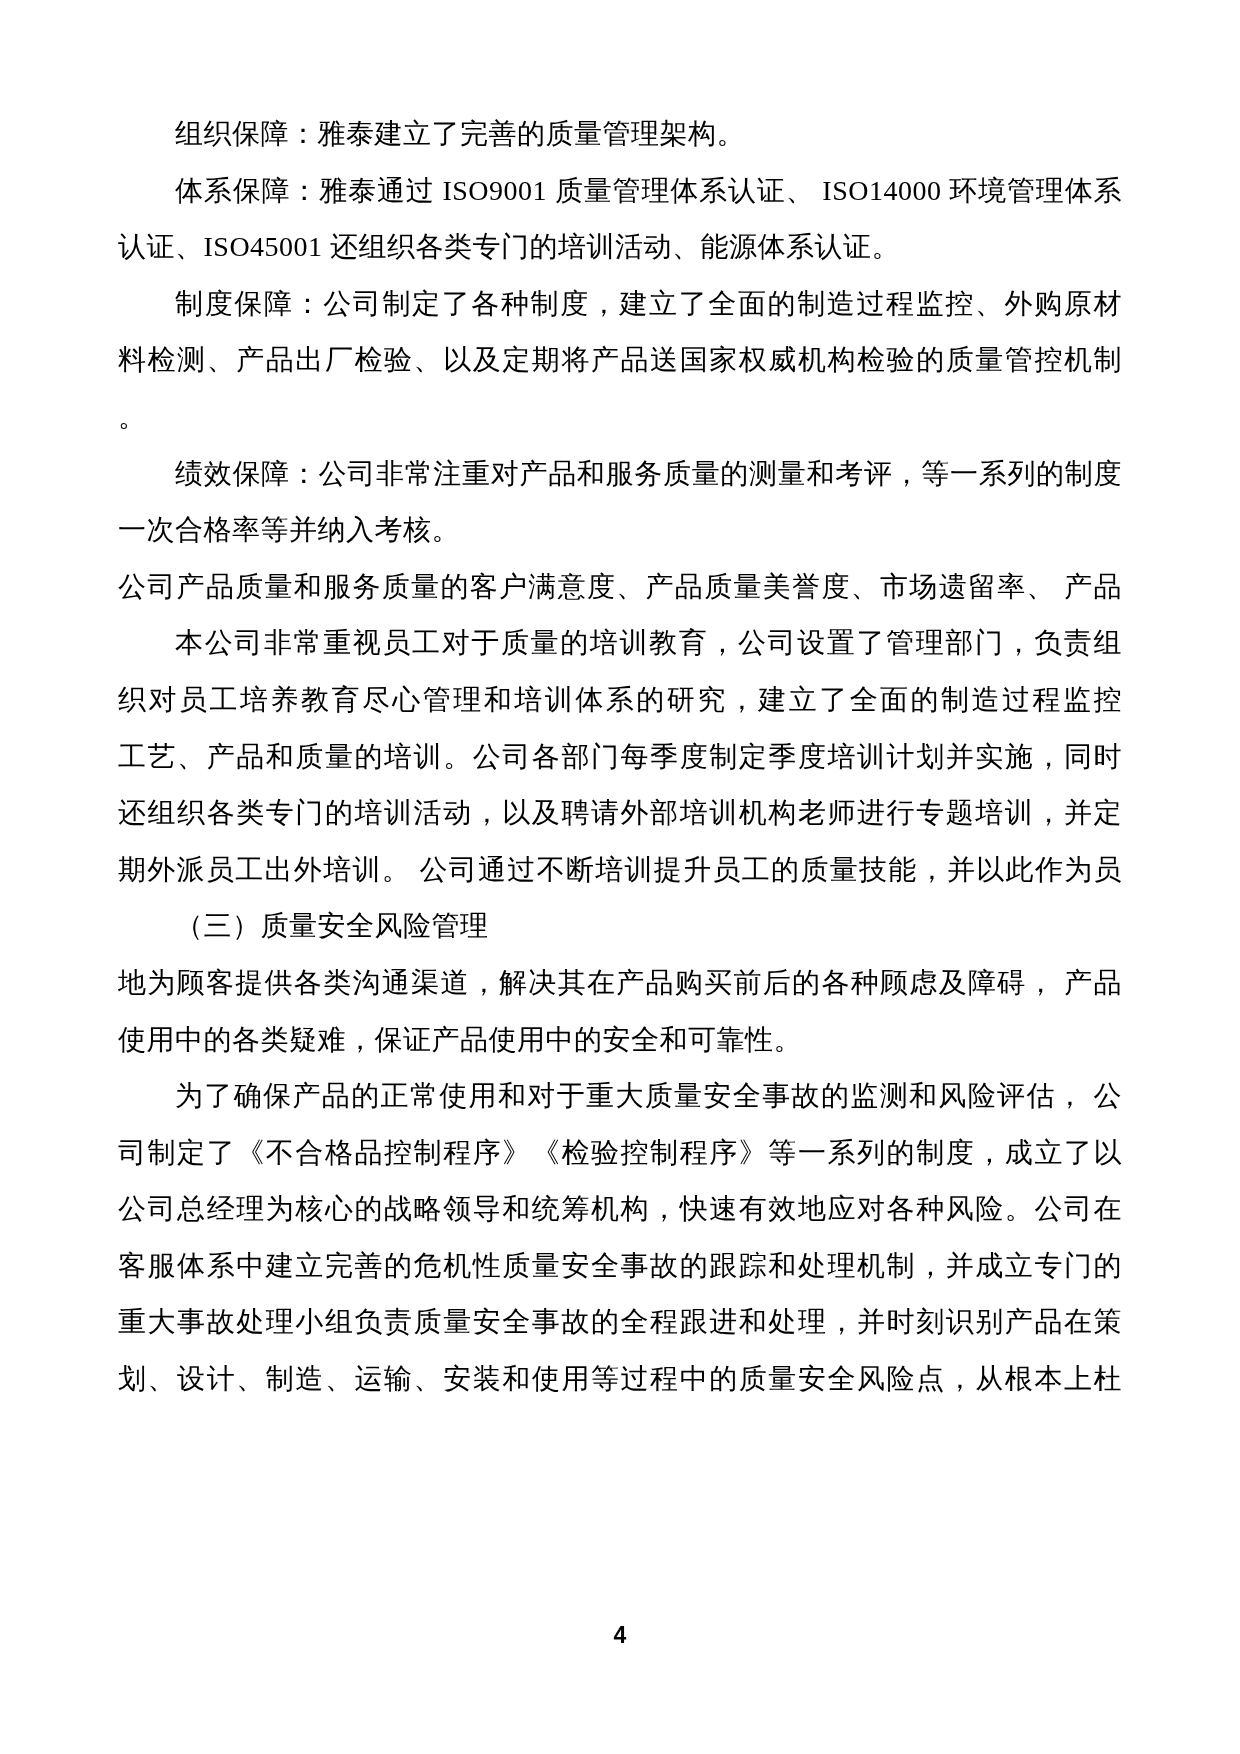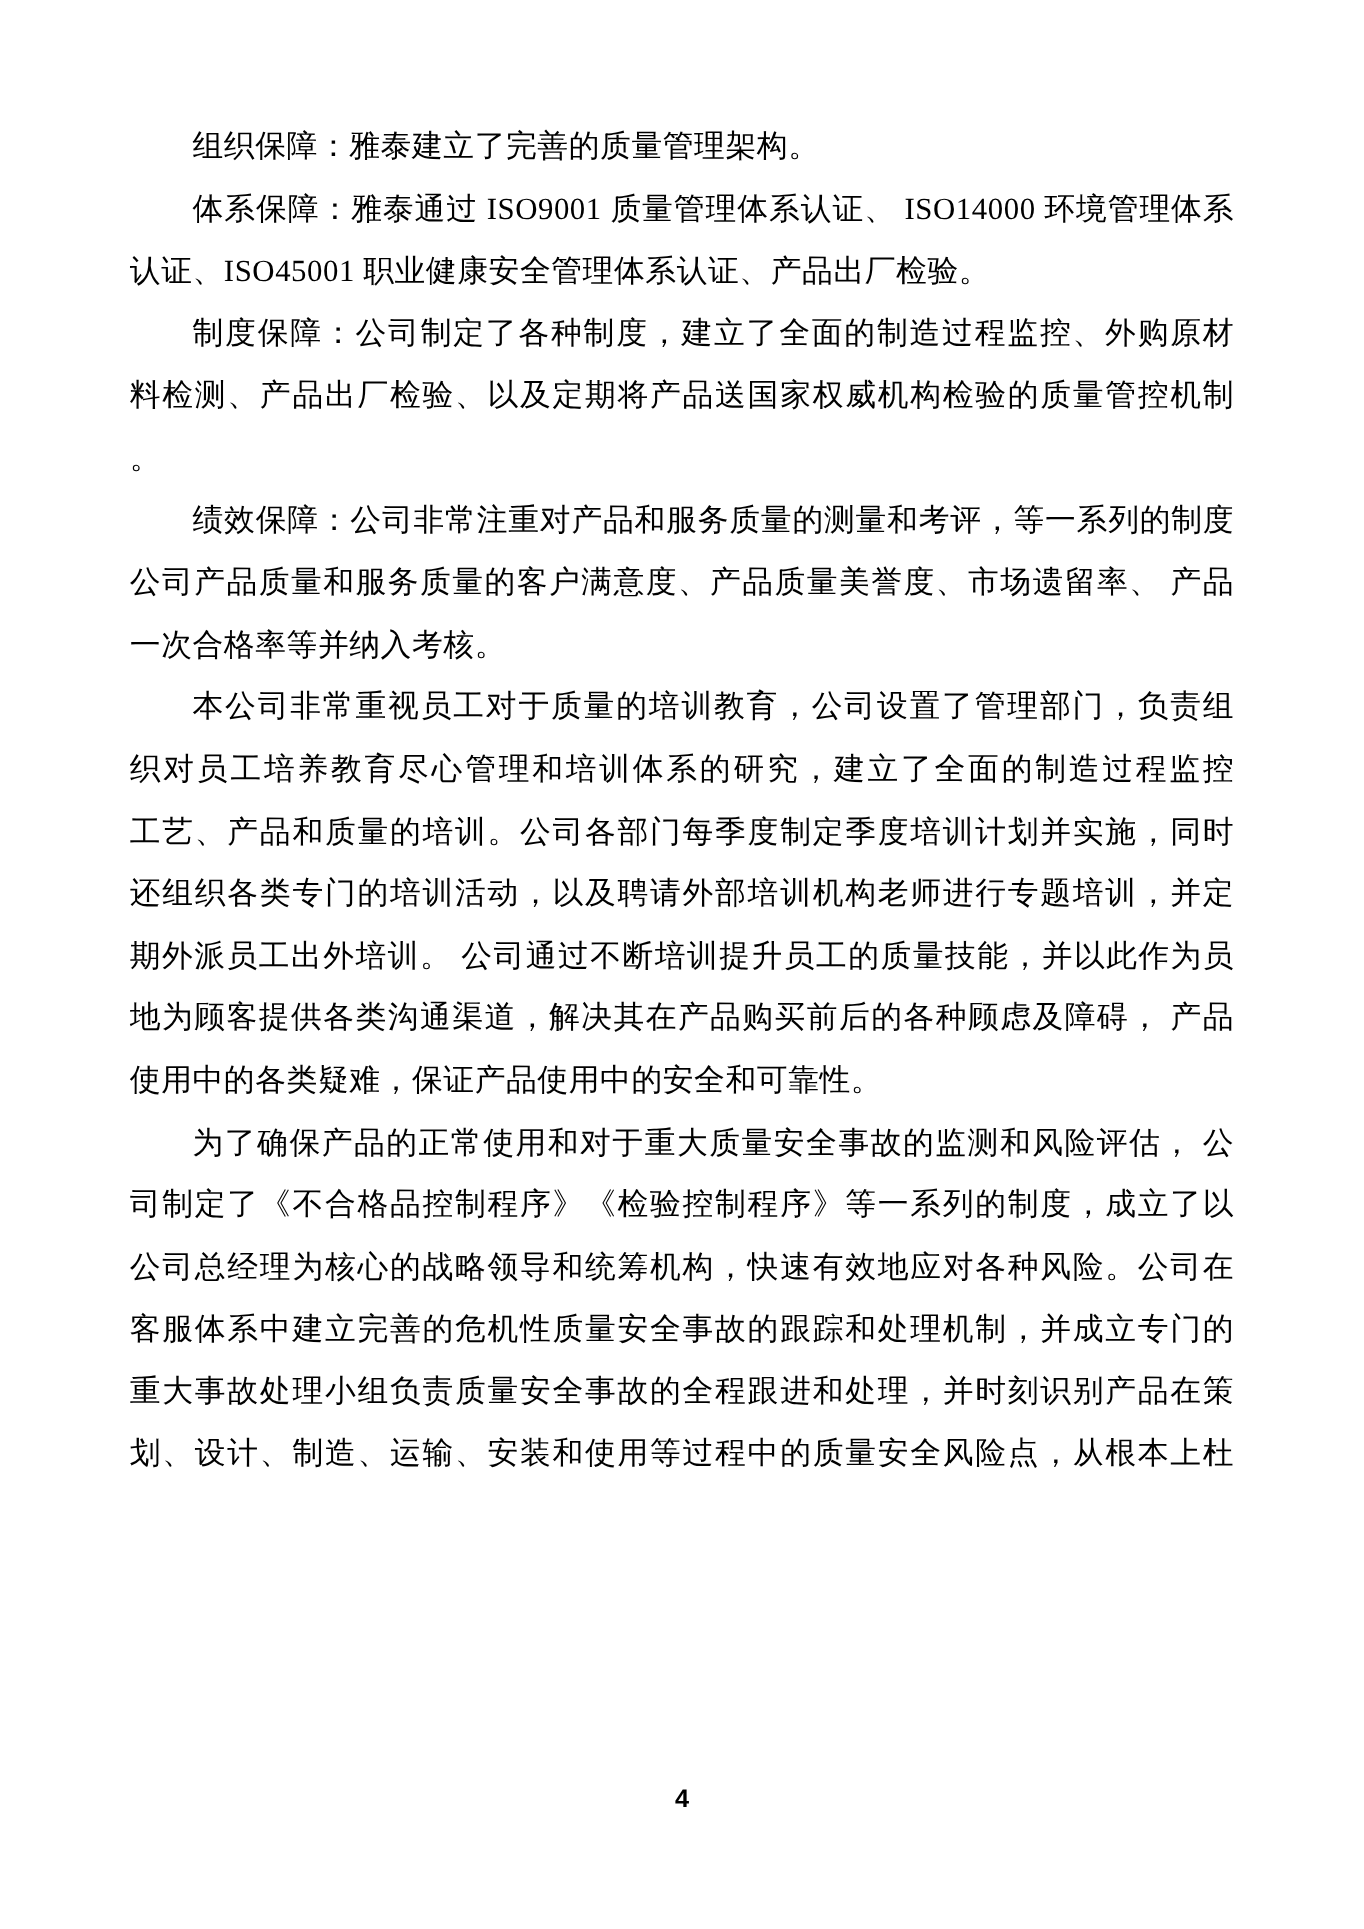--- a/index.html
+++ b/index.html
@@ -51,32 +51,33 @@
     color: #000000;
   }
 </style>
 </head>
 <body>
 
 <div class="page">
   <div class="text-block">
       <div class="line indent">组织保障：雅泰建立了完善的质量管理架构。</div>
       <div class="line indent justify">体系保障：雅泰通过 ISO9001 质量管理体系认证、 ISO14000 环境管理体系</div>
-      <div class="line">认证、ISO45001 职业健康安全管理体系认证、产品出厂检验。</div>
+      <div class="line">认证、ISO45001 还组织各类专门的培训活动、能源体系认证。</div>
       <div class="line indent justify">制度保障：公司制定了各种制度，建立了全面的制造过程监控、外购原材</div>
       <div class="line justify">料检测、产品出厂检验、以及定期将产品送国家权威机构检验的质量管控机制</div>
       <div class="line">。</div>
       <div class="line indent justify">绩效保障：公司非常注重对产品和服务质量的测量和考评，等一系列的制度</div>
+      <div class="line">一次合格率等并纳入考核。</div>
       <div class="line justify">公司产品质量和服务质量的客户满意度、产品质量美誉度、市场遗留率、 产品</div>
-      <div class="line">一次合格率等并纳入考核。</div>
       <div class="line indent justify">本公司非常重视员工对于质量的培训教育，公司设置了管理部门，负责组</div>
       <div class="line justify">织对员工培养教育尽心管理和培训体系的研究，建立了全面的制造过程监控</div>
       <div class="line justify">工艺、产品和质量的培训。公司各部门每季度制定季度培训计划并实施，同时</div>
       <div class="line justify">还组织各类专门的培训活动，以及聘请外部培训机构老师进行专题培训，并定</div>
       <div class="line justify">期外派员工出外培训。 公司通过不断培训提升员工的质量技能，并以此作为员</div>
+      <div class="line indent">（三）质量安全风险管理</div>
       <div class="line justify">地为顾客提供各类沟通渠道，解决其在产品购买前后的各种顾虑及障碍， 产品</div>
       <div class="line">使用中的各类疑难，保证产品使用中的安全和可靠性。</div>
       <div class="line indent justify">为了确保产品的正常使用和对于重大质量安全事故的监测和风险评估， 公</div>
       <div class="line justify">司制定了《不合格品控制程序》《检验控制程序》等一系列的制度，成立了以</div>
       <div class="line justify">公司总经理为核心的战略领导和统筹机构，快速有效地应对各种风险。公司在</div>
       <div class="line justify">客服体系中建立完善的危机性质量安全事故的跟踪和处理机制，并成立专门的</div>
       <div class="line justify">重大事故处理小组负责质量安全事故的全程跟进和处理，并时刻识别产品在策</div>
       <div class="line justify">划、设计、制造、运输、安装和使用等过程中的质量安全风险点，从根本上杜</div>
     </div>
   <div class="page-number">4</div>

